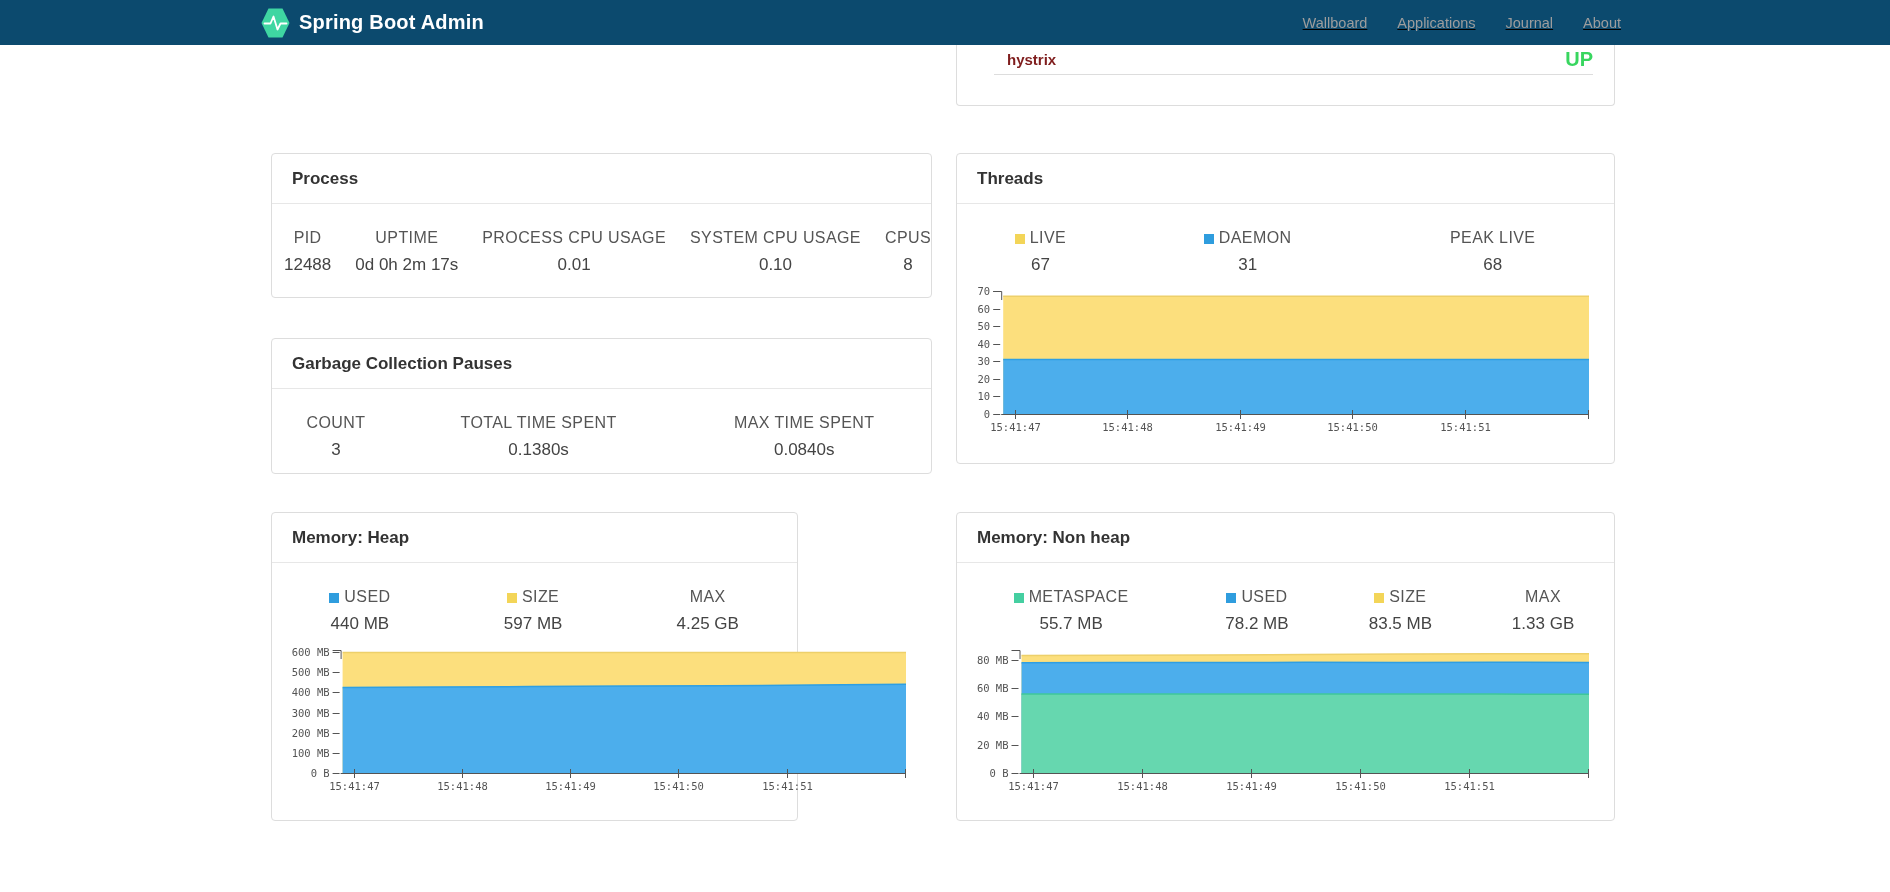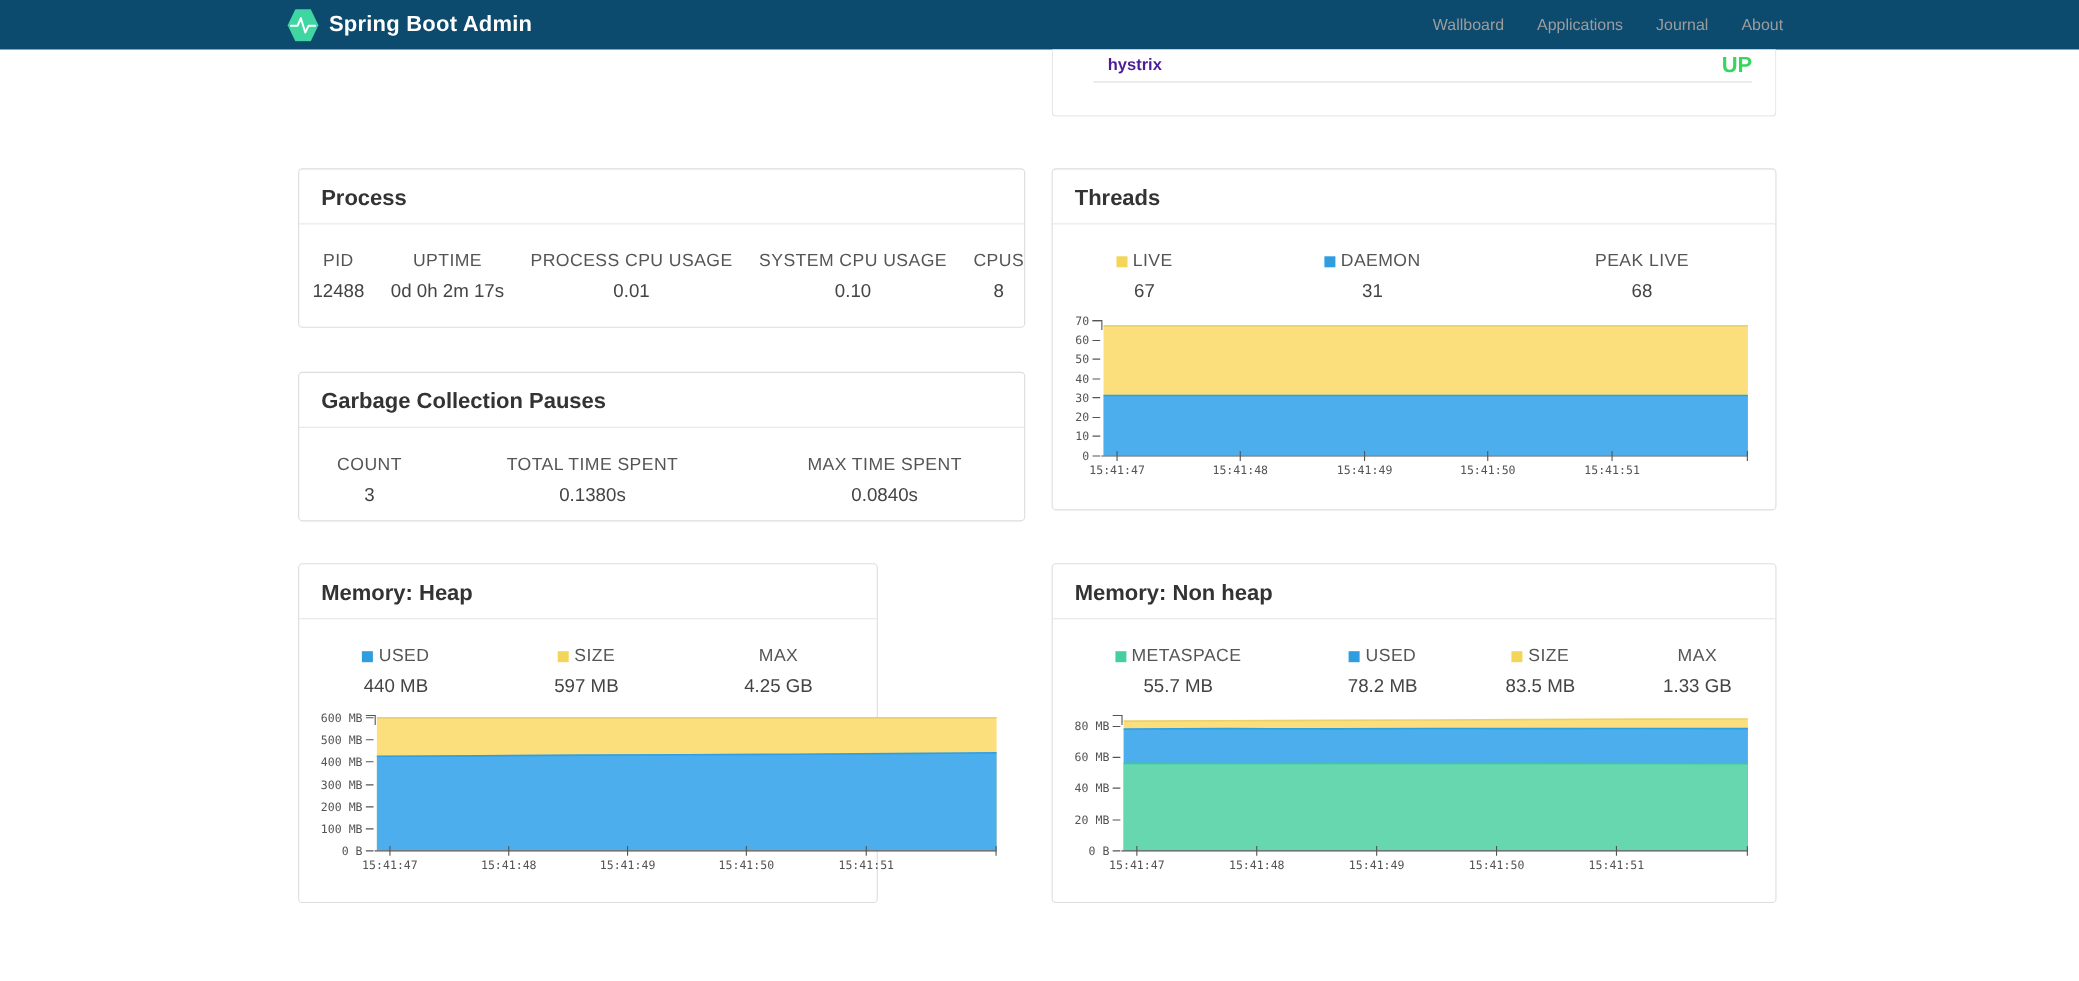--- a/index.html
+++ b/index.html
@@ -6,33 +6,33 @@
   html,body { background:#fff; }
   body { font-family:"Liberation Sans", sans-serif; }
   .page { position:relative; width:1890px; height:892px; background:#fff; overflow:hidden; }
 
   
   .navbar { position:absolute; left:0; top:0; width:1890px; height:45px; background:#0c4a6e; }
   .nav-inner { width:1368px; height:45px; margin:0 auto; display:flex; align-items:center; }
   .brand { display:flex; align-items:center; gap:9px; cursor:pointer; text-decoration:none; }
   .brand-text { color:#fff; font-size:20px; font-weight:bold; letter-spacing:.2px; }
   .logo { display:inline-flex; }
-  .nav-links { margin-left:auto; display:flex; gap:30px; padding-right:8px; }
+  .nav-links { margin-left:auto; display:flex; gap:30px; padding-right:8px;text-decoration:underline; }
   .nav-links a { color:#9d9d9d; font-size:14.5px; text-decoration:none; cursor:pointer; }
 
   
   .card { position:absolute; background:#fff; border:1px solid #ddd; border-radius:4px; }
-  .card-heading { height:50px; padding:15px 20px 0 20px; font-size:20px; font-weight:bold;
+  .card-heading { height:50px; padding:15px 20px 0 20px; font-size:17px; font-weight:bold;
                   color:#333; border-bottom:1px solid #e7e7e7; }
 
   
   .app-card { border-top:none; border-top-left-radius:0; border-top-right-radius:0; }
   .app-row { height:30px; margin:0 21px 0 37px; border-bottom:1px solid #ddd;
              display:flex; align-items:center; cursor:pointer; }
-  .app-name { font-size:15px; font-weight:bold; color:#4c1d95; padding-left:13px; }
+  .app-name { font-size:15px; font-weight:bold; color:#7f1d1d; padding-left:13px; }
   .app-status { margin-left:auto; font-size:20px; font-weight:bold; }
 
   
   .stats { display:table; width:100%; table-layout:auto; margin-top:25px; }
   .stat-cell { display:table-cell; text-align:center; padding:0 12px; white-space:nowrap; vertical-align:top; }
   .stat-label { font-size:16px; color:#555; letter-spacing:.4px; }
   .stat-marker { display:inline-block; width:10px; height:10px; margin-right:5px; vertical-align:-1px; }
   .stat-value { font-size:17px; color:#444; margin-top:8px; }
 
   

